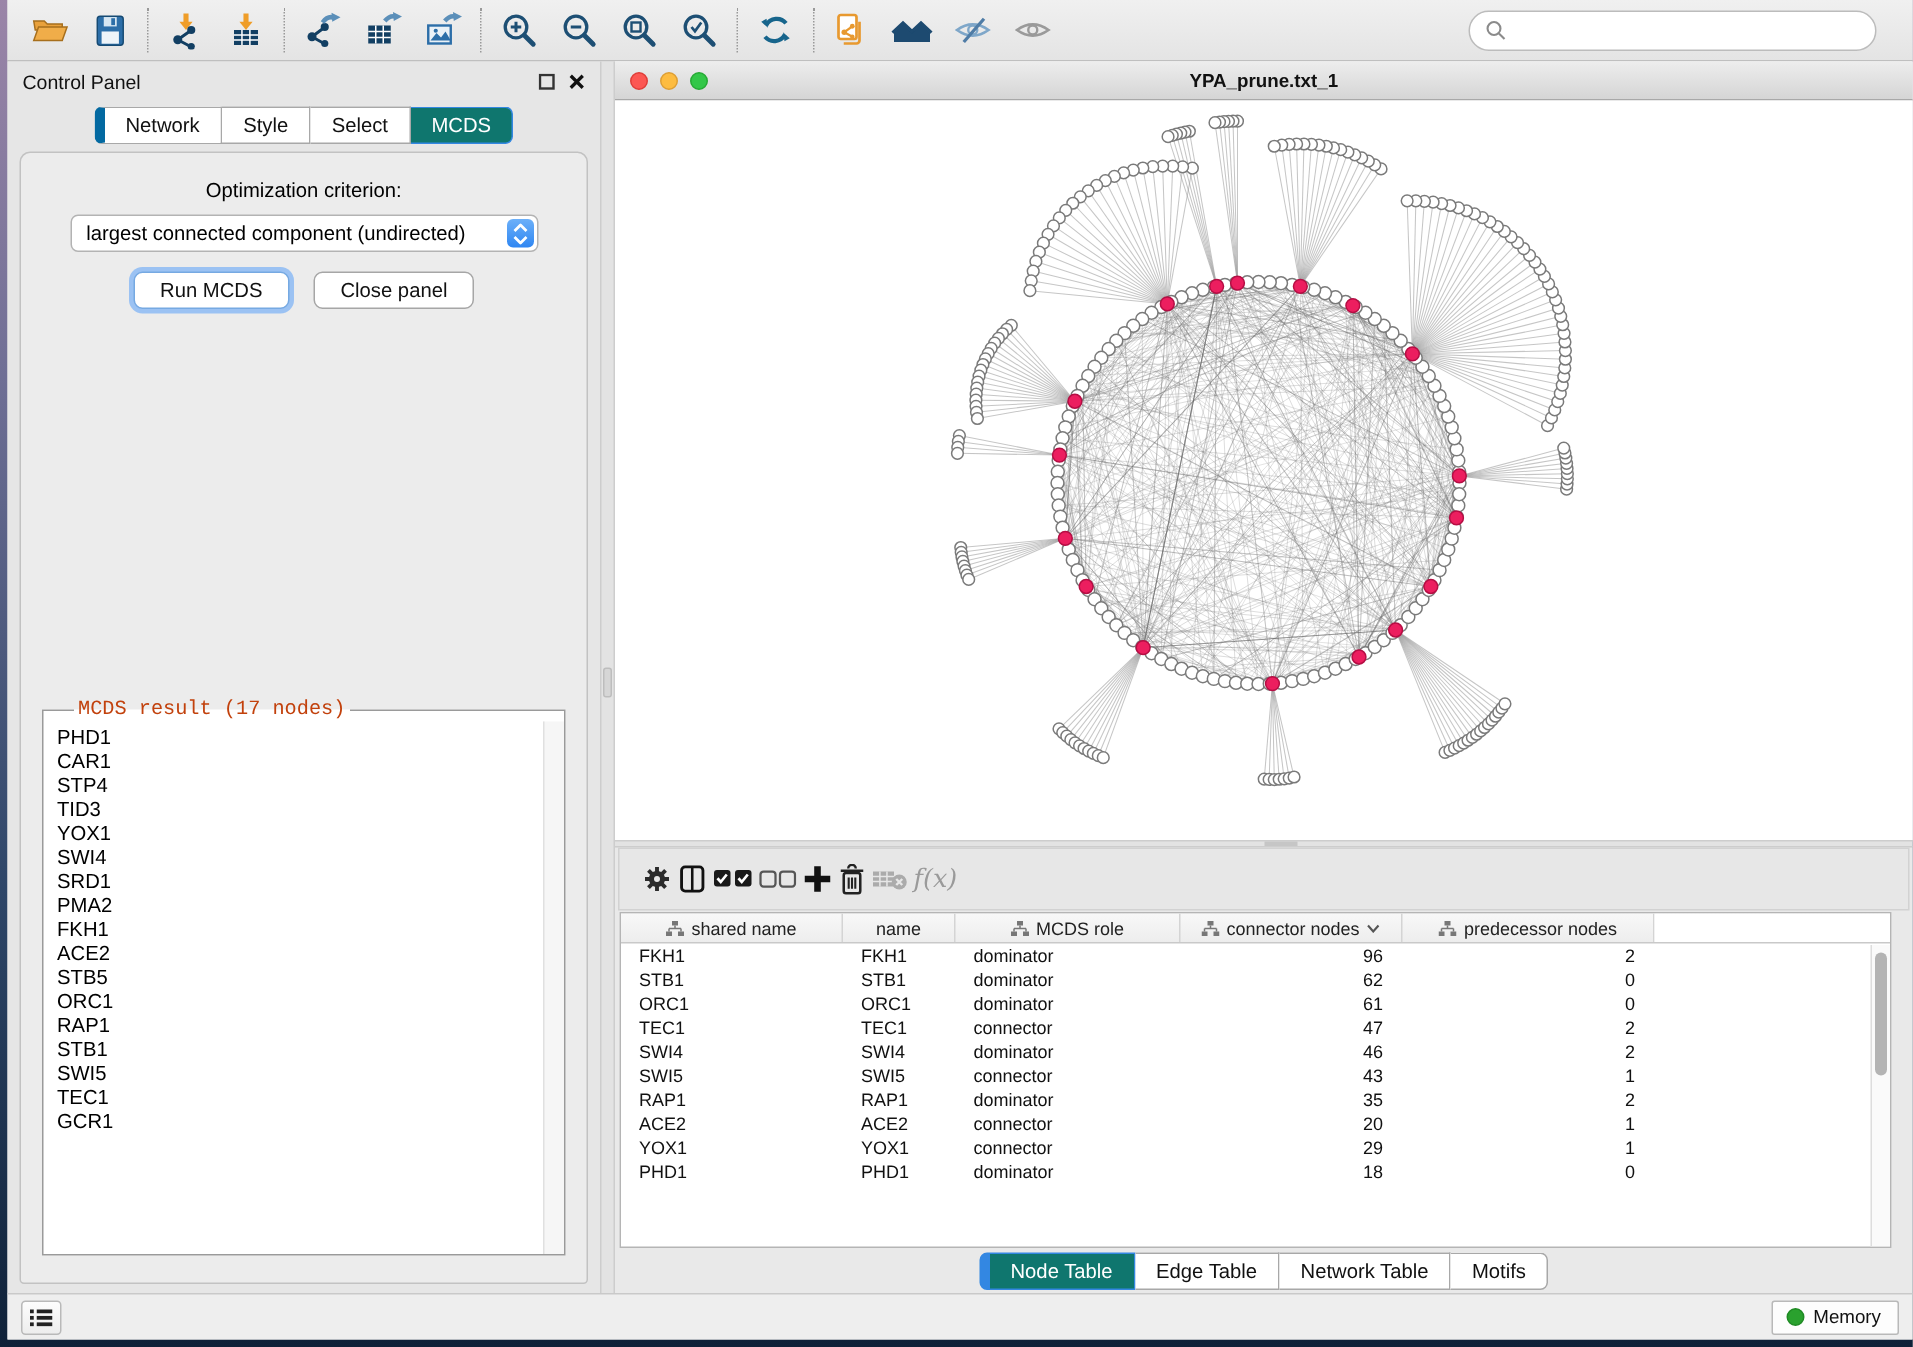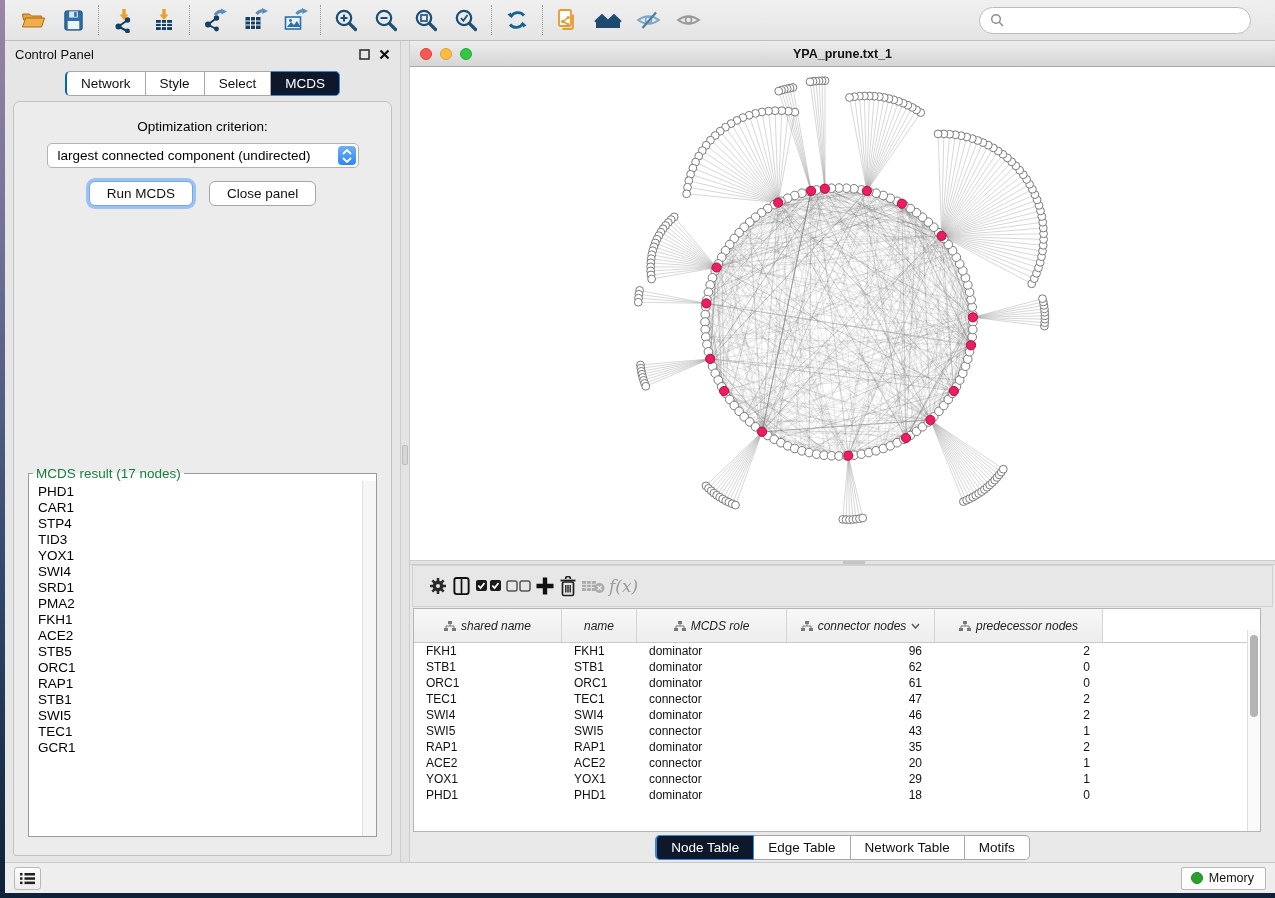--- a/index.html
+++ b/index.html
@@ -20,37 +20,37 @@
   
   .main { position:absolute; top:41px; left:0; right:0; bottom:31px; display:flex; }
 
   
   .control-panel { width:395px; display:flex; flex-direction:column; background:#e6e6e6; }
   .panel-titlebar { height:27px; display:flex; align-items:center; padding:0 10px; font-size:13px; color:#111; }
   .panel-ctrl { margin-left:auto; display:flex; gap:9px; align-items:center; }
   .cp-tabs { height:30px; display:flex; justify-content:center; align-items:center; }
   .seg-group { display:flex; }
   .seg { padding:4px 14px; background:#fff; border:1px solid #a8a8a8; border-left:none; font-size:13.5px; color:#111; }
-  .seg:first-child { border-left:2px solid #0369a1; border-radius:5px 0 0 5px;text-align:center; }
+  .seg:first-child { border-left:7px solid #0369a1; border-radius:5px 0 0 5px;text-align:center; }
   .seg:last-child { border-radius:0 5px 5px 0; }
-  .seg.active { background:#0f172a; border-color:#3387e2; color:#fff; }
+  .seg.active { background:#0f766e; border-color:#3387e2; color:#fff; }
   .cp-inner { flex:1; margin:3px 8px 6px; background:#ececec; border:1px solid #c2c2c2;
     border-radius:7px 7px 3px 3px; position:relative; display:flex; flex-direction:column; align-items:center; padding-top:17px; }
   .opt-label { font-size:13.5px; margin-bottom:9px; }
   .select { width:312px; height:25px; background:#fff; border:1px solid #b3b3b3; border-radius:5px;
     display:flex; align-items:center; padding-left:10px; font-size:13.5px; position:relative; }
   .stepper { position:absolute; right:2px; top:2px; bottom:2px; width:18px; border-radius:4px;
     background:linear-gradient(#6cb0f9,#2f86f2); display:flex; flex-direction:column; align-items:center; justify-content:center; gap:2px; }
   .btn-row { margin-top:13px; display:flex; gap:16px; }
   .btn { height:25px; padding:0 17px; background:#fff; border:1px solid #a6a6a6; border-radius:6px;
     font:13.5px "Liberation Sans",sans-serif; color:#111; }
   .btn.focused { box-shadow:0 0 0 3px rgba(90,160,250,.55); border-color:#76a9e2; }
   fieldset.result-box { position:absolute; left:14px; right:14px; top:364px; bottom:18px;
     border:1px solid #9a9a9a; background:#fff; }
-  fieldset.result-box legend { font-size:13.5px; padding:0 3px; margin-left:4px; color:#15803d; }
+  fieldset.result-box legend { font-size:13.5px; padding:0 3px; margin-left:20px; color:#c2410c;font-family:Liberation Mono, monospace; }
   .mcds-list { position:absolute; left:0; right:14px; top:0; bottom:0; padding:3px 0 0 9px;
     font-size:13.5px; line-height:16px; overflow:hidden; }
   .mcds-scroll { position:absolute; top:0; bottom:0; right:0; width:14px; background:#f6f6f6; border-left:1px solid #e0e0e0; }
 
   
   .v-divider { width:10px; background:#e3e3e3; border-left:1px solid #cdcdcd; border-right:1px solid #cdcdcd; position:relative; }
   .v-grip { position:absolute; top:404px; left:1px; right:1px; height:20px; background:#d6d6d6; border:1px solid #bdbdbd; border-radius:2px; }
 
   
   .right-col { flex:1; display:flex; flex-direction:column; }
@@ -65,21 +65,21 @@
   .h-divider { height:5px; background:#e3e3e3; border-top:1px solid #cdcdcd; border-bottom:1px solid #cdcdcd; position:relative; }
   .h-grip { position:absolute; left:50%; top:0; width:22px; height:3px; background:#c6c6c6; }
 
   
   .table-panel { flex:1; display:flex; flex-direction:column; background:#e9e9e9; }
   .tp-titlebar { height:22px; display:flex; align-items:center; padding:0 10px; font-size:12.5px; color:#111; }
   .tp-toolbar { height:42px; margin:0 2px; display:flex; align-items:center; padding:0 15px; gap:4px;
     background:#e7e7e7; border:1px solid #d2d2d2; }
   .table-wrap { flex:1; margin:1px 14px 0 3px; background:#fff; border:1px solid #b5b5b5; position:relative; overflow:hidden;
     display:flex; flex-direction:column; }
-  .thead { height:34px; display:flex; background:linear-gradient(#f8f8f8,#ededed); border-bottom:1px solid #c9c9c9;font-style:italic; }
+  .thead { height:20px; display:flex; background:linear-gradient(#f8f8f8,#ededed); border-bottom:1px solid #c9c9c9; }
   .th { display:flex; align-items:center; justify-content:center; gap:5px; font-size:12px; color:#222; border-right:1px solid #d4d4d4; }
   .c0{width:148px}.c1{width:75px}.c2{width:150px}.c3{width:148px}.c4{width:168px}.c5{flex:1;border-right:none;background:#fff}
   .trow { height:16px; display:flex; font-size:12px; color:#111; }
   .td { display:flex; align-items:center; border-right:none; }
   .td.c0,.td.c1,.td.c2 { padding-left:12px; }
   .td.c3,.td.c4 { justify-content:flex-end; padding-right:13px; }
   .vscroll { position:absolute; right:0; top:21px; bottom:0; width:13px; background:#fafafa; border-left:1px solid #ddd; }
   .vthumb { position:absolute; top:5px; right:2px; width:8px; height:82px; background:#b4b4b4; border-radius:5px; }
   .tp-tabs { height:30px; display:flex; justify-content:center; align-items:center; }
 

